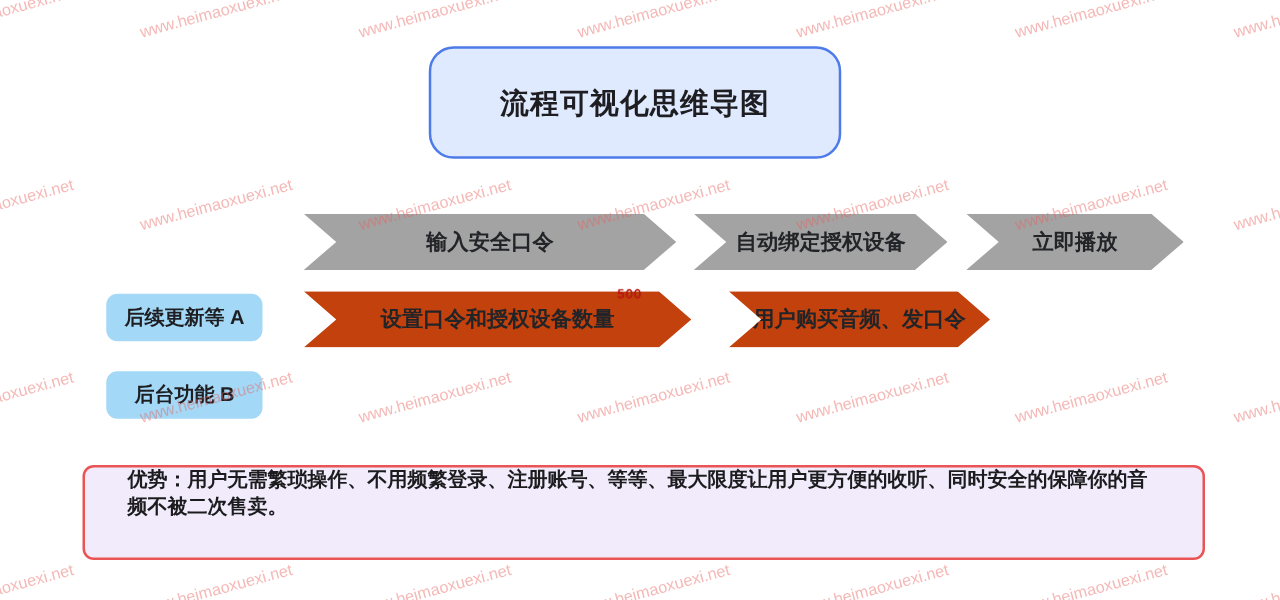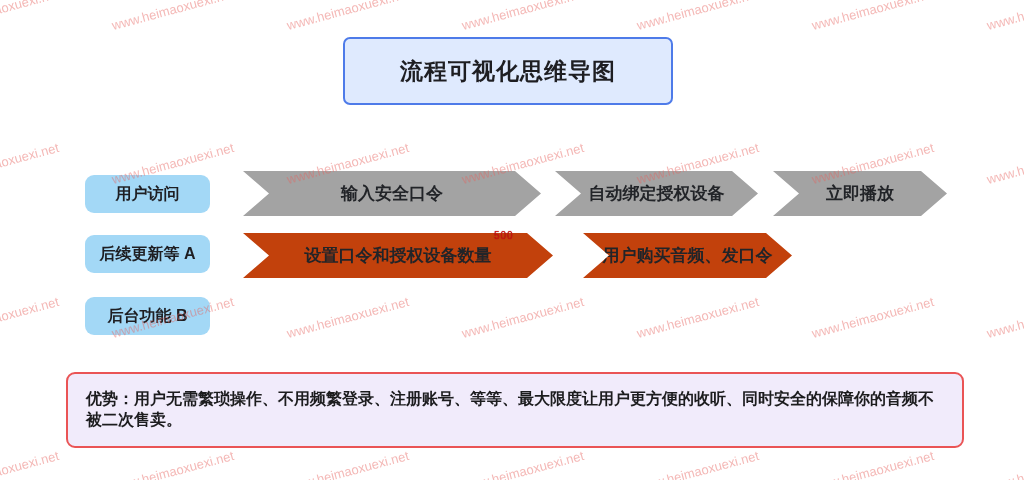--- a/index.html
+++ b/index.html
@@ -2,22 +2,22 @@
 <html><head>
 <meta charset="utf-8">
 <style>
   html,body{margin:0;padding:0;background:#ffffff;}
   .stage{
     position:relative;width:1024px;height:480px;overflow:hidden;background:#ffffff;
     font-family:"Liberation Sans","DejaVu Sans",sans-serif;color:#1e1e22;
   }
   
   .title-box{
-    position:absolute;left:343px;top:37px;width:330px;height:68px;box-sizing:border-box;
-    background:#dfeafe;border:2px solid #4e7be9;border-radius:7px;
+    position:absolute;left:343px;top:37px;width:330px;height:90px;box-sizing:border-box;
+    background:#dfeafe;border:2px solid #4e7be9;border-radius:20px;
     display:flex;align-items:center;justify-content:center;
     font-size:23px;font-weight:bold;letter-spacing:1px;
   }
   
   .rowlabel{
     position:absolute;left:85px;width:125px;height:38px;
     background:#a3d8f6;border-radius:9px;
     display:flex;align-items:center;justify-content:center;
     font-size:16px;font-weight:bold;
   }
@@ -40,43 +40,40 @@
   
   .badge{
     position:absolute;left:494px;top:231px;z-index:5;
     font-size:10px;font-weight:normal;color:#d31111;
     text-shadow:0 0 1px #7a0b0b;letter-spacing:1px;line-height:1;
   }
   
   .footer-box{
     position:absolute;left:66px;top:372px;width:898px;height:76px;box-sizing:border-box;
     background:#f1ebfb;border:2.5px solid #ea5455;border-radius:9px;
-    display:flex;align-items:center;padding:0 18px;
+    display:flex;padding:0 34px;
     font-size:16px;font-weight:bold;color:#1c1c1e;
   }
   
   .wm-layer{position:absolute;left:0;top:0;width:100%;height:100%;pointer-events:none;z-index:9;}
   .wm{
     position:absolute;white-space:nowrap;
     font-size:13px;color:rgba(231,98,94,0.45);
     transform:rotate(-15deg);
   }
 </style>
 </head>
 <body>
 
 <div class="stage">
 
   <div class="title-box">
     <span>流程可视化思维导图</span>
   </div>
 
-  <div class="rowlabel rl1">
-    <span>用户访问</span>
-  </div>
   <div class="arrow orange a11">
     <span>输入安全口令</span>
   </div>
   <div class="arrow orange a12">
     <span>自动绑定授权设备</span>
   </div>
   <div class="arrow orange a13">
     <span>立即播放</span>
   </div>
 

